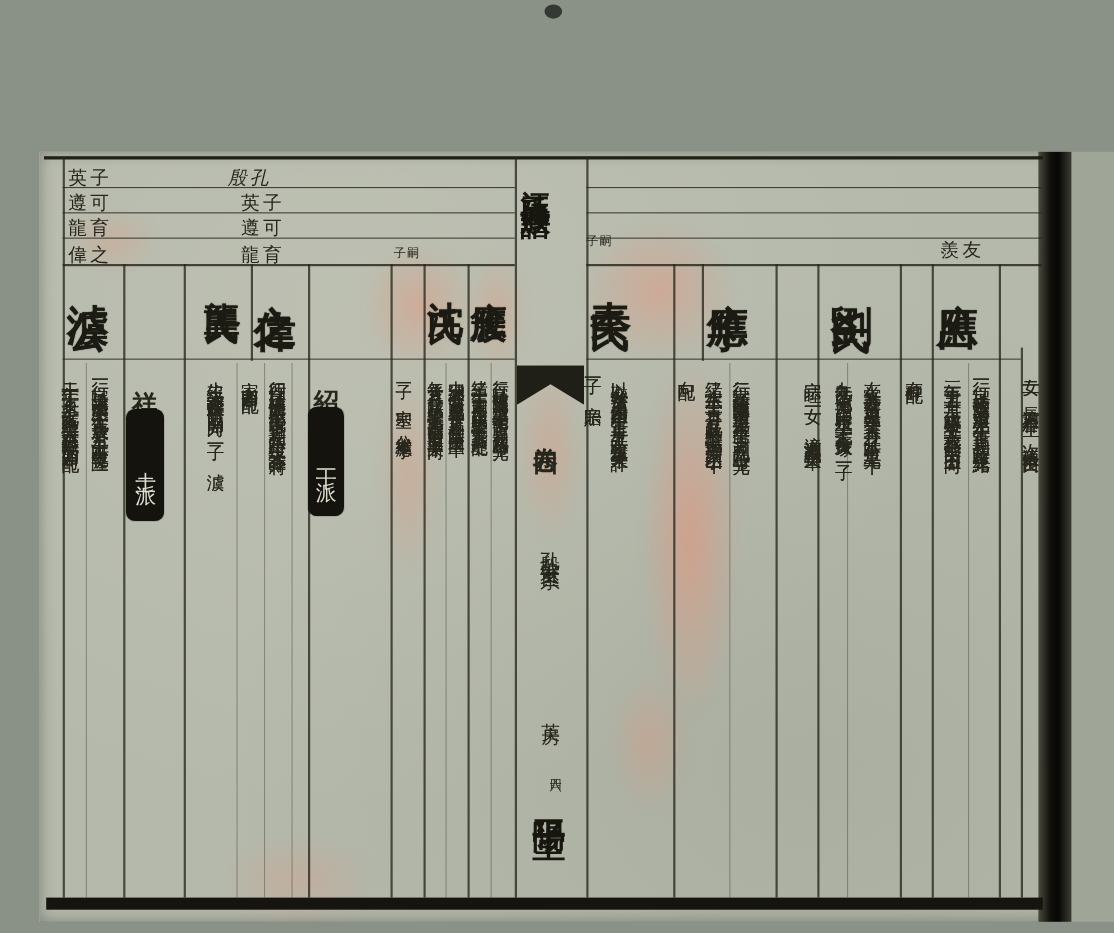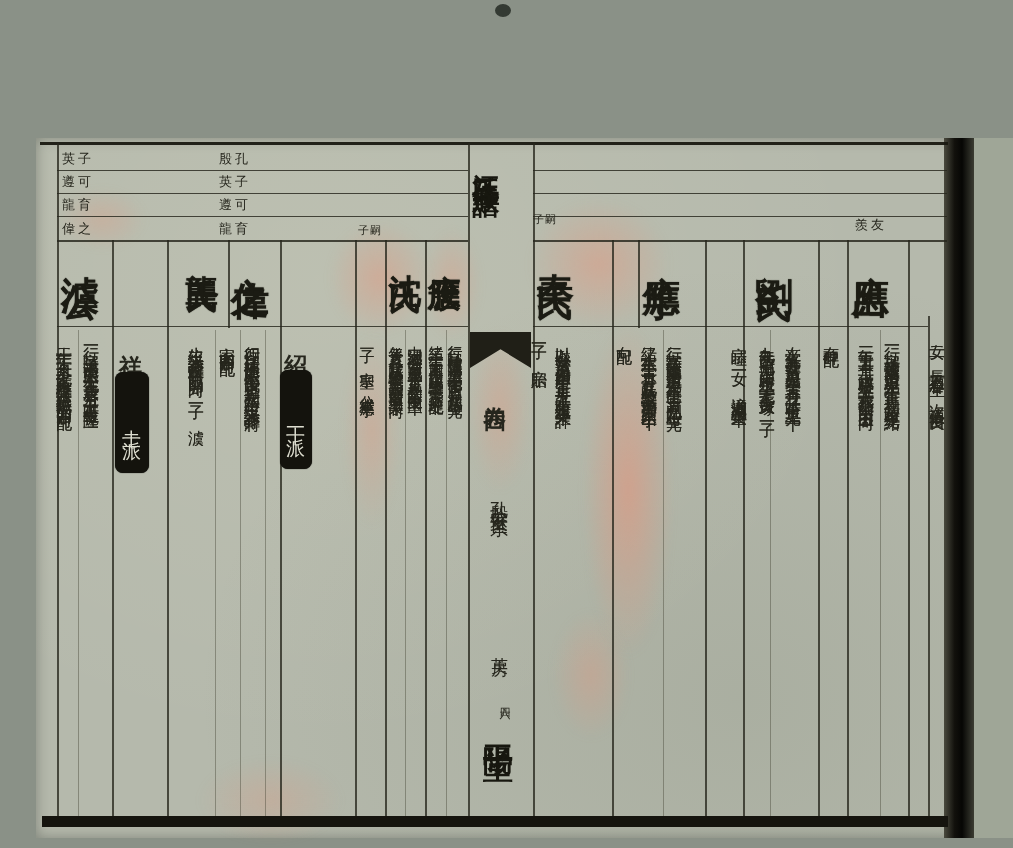--- a/index.html
+++ b/index.html
@@ -30,21 +30,21 @@
   .section{font-size:18px;letter-spacing:3px;}
   .branch{font-size:17px;letter-spacing:2px;}
   .folio{font-size:11px;letter-spacing:0;}
   .genchar{font-size:23px;font-weight:700;}
   .cartouche{position:absolute;background:#14130d;border-radius:8px;
              display:flex;align-items:center;justify-content:center;
              box-shadow:0 0 1px #000;}
   .cartouche .ctext{writing-mode:vertical-rl;text-orientation:upright;
              color:#ddddcf;font-size:19px;letter-spacing:6px;line-height:1;
              font-family:"DejaVu Serif","Liberation Serif",serif;}
-  .hrow{position:absolute;font-size:13px;letter-spacing:3px;color:#26261d;
+  .hrow{position:absolute;font-size:17px;letter-spacing:3px;color:#26261d;
         direction:rtl;unicode-bidi:bidi-override;white-space:nowrap;}
   .hrow.tiny{font-size:11px;letter-spacing:1px;}
   .hl{position:absolute;height:2px;background:rgba(38,38,28,.82);}
   .hl.thick{height:3px;background:rgba(25,25,17,.95);}
   .vl{position:absolute;width:2px;background:rgba(38,38,28,.78);}
   .vl.light{width:1px;background:rgba(55,55,40,.38);}
   #fishtail{position:absolute;left:470px;top:332px;width:61px;height:36px;background:#201f17;
             clip-path:polygon(0 0,100% 0,100% 100%,50% 48%,0 100%);}
   #bottombar{position:absolute;left:42px;top:816px;width:906px;height:11px;background:#15140e;}
 </style>
@@ -106,21 +106,21 @@
   <div class="vl light" style="left:405px;top:330px;height:486px;"></div>
   <div class="vl light" style="left:446px;top:330px;height:486px;"></div>
   <div class="vl light" style="left:663px;top:330px;height:486px;"></div>
   <div class="vl light" style="left:770px;top:330px;height:486px;"></div>
   <div class="vl light" style="left:880px;top:330px;height:486px;"></div>
 
   <div class="hrow" style="left:62px;top:150px;">子英</div>
   <div class="hrow" style="left:62px;top:173px;">可遵</div>
   <div class="hrow" style="left:62px;top:196px;">育龍</div>
   <div class="hrow" style="left:62px;top:220px;">之偉</div>
-  <div class="hrow" style="left:219px;top:150px;">孔殷</div>
+  <div class="hrow" style="left:207px;top:150px;font-style:italic;">孔殷</div>
   <div class="hrow" style="left:219px;top:173px;">子英</div>
   <div class="hrow" style="left:219px;top:196px;">可遵</div>
   <div class="hrow" style="left:219px;top:220px;">育龍</div>
   <div class="hrow tiny" style="left:358px;top:223px;">嗣子</div>
   <div class="hrow tiny" style="left:533px;top:212px;">嗣子</div>
   <div class="hrow" style="left:855px;top:216px;">友羨</div>
 
   <div class="vcol title" style="left:473px;top:152px;height:178px;">汪氏三修族譜</div>
   <div id="fishtail"></div>
   <div class="vcol volume" style="left:484px;top:388px;height:62px;">卷四</div>

